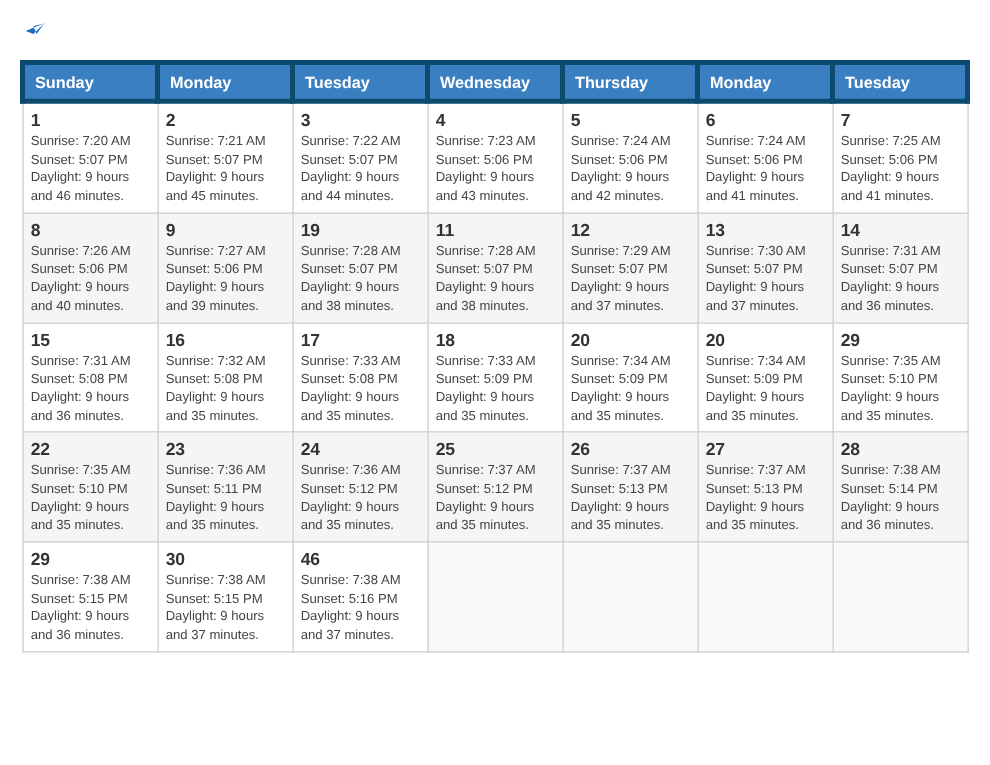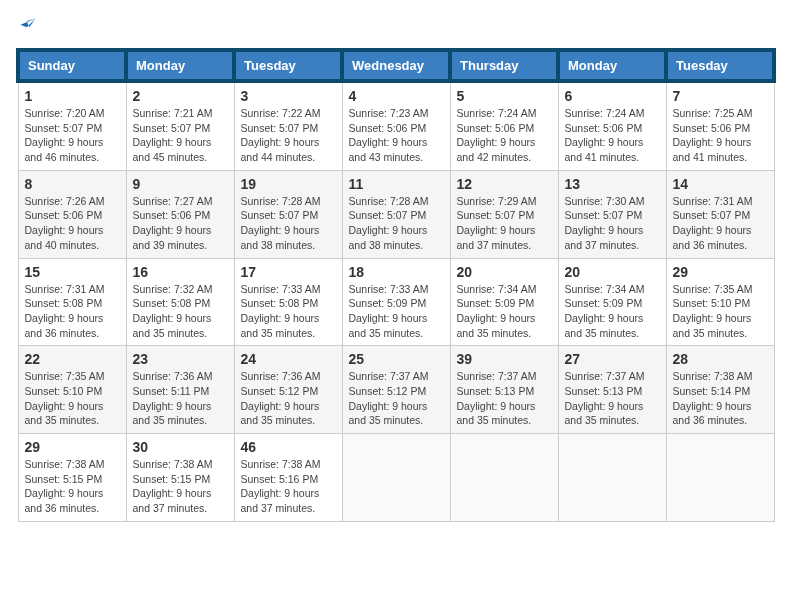--- a/index.html
+++ b/index.html
@@ -276,21 +276,21 @@
           Sunrise: 7:36 AM<br>Sunset: 5:12 PM<br>Daylight: 9 hours and 35 minutes.
         </div>
       </td>
         <td>
         <span class="day-num">25</span>
         <div class="day-info">
           Sunrise: 7:37 AM<br>Sunset: 5:12 PM<br>Daylight: 9 hours and 35 minutes.
         </div>
       </td>
         <td>
-        <span class="day-num">39</span>
+        <span class="day-num">26</span>
         <div class="day-info">
           Sunrise: 7:37 AM<br>Sunset: 5:13 PM<br>Daylight: 9 hours and 35 minutes.
         </div>
       </td>
         <td>
         <span class="day-num">27</span>
         <div class="day-info">
           Sunrise: 7:37 AM<br>Sunset: 5:13 PM<br>Daylight: 9 hours and 35 minutes.
         </div>
       </td>

